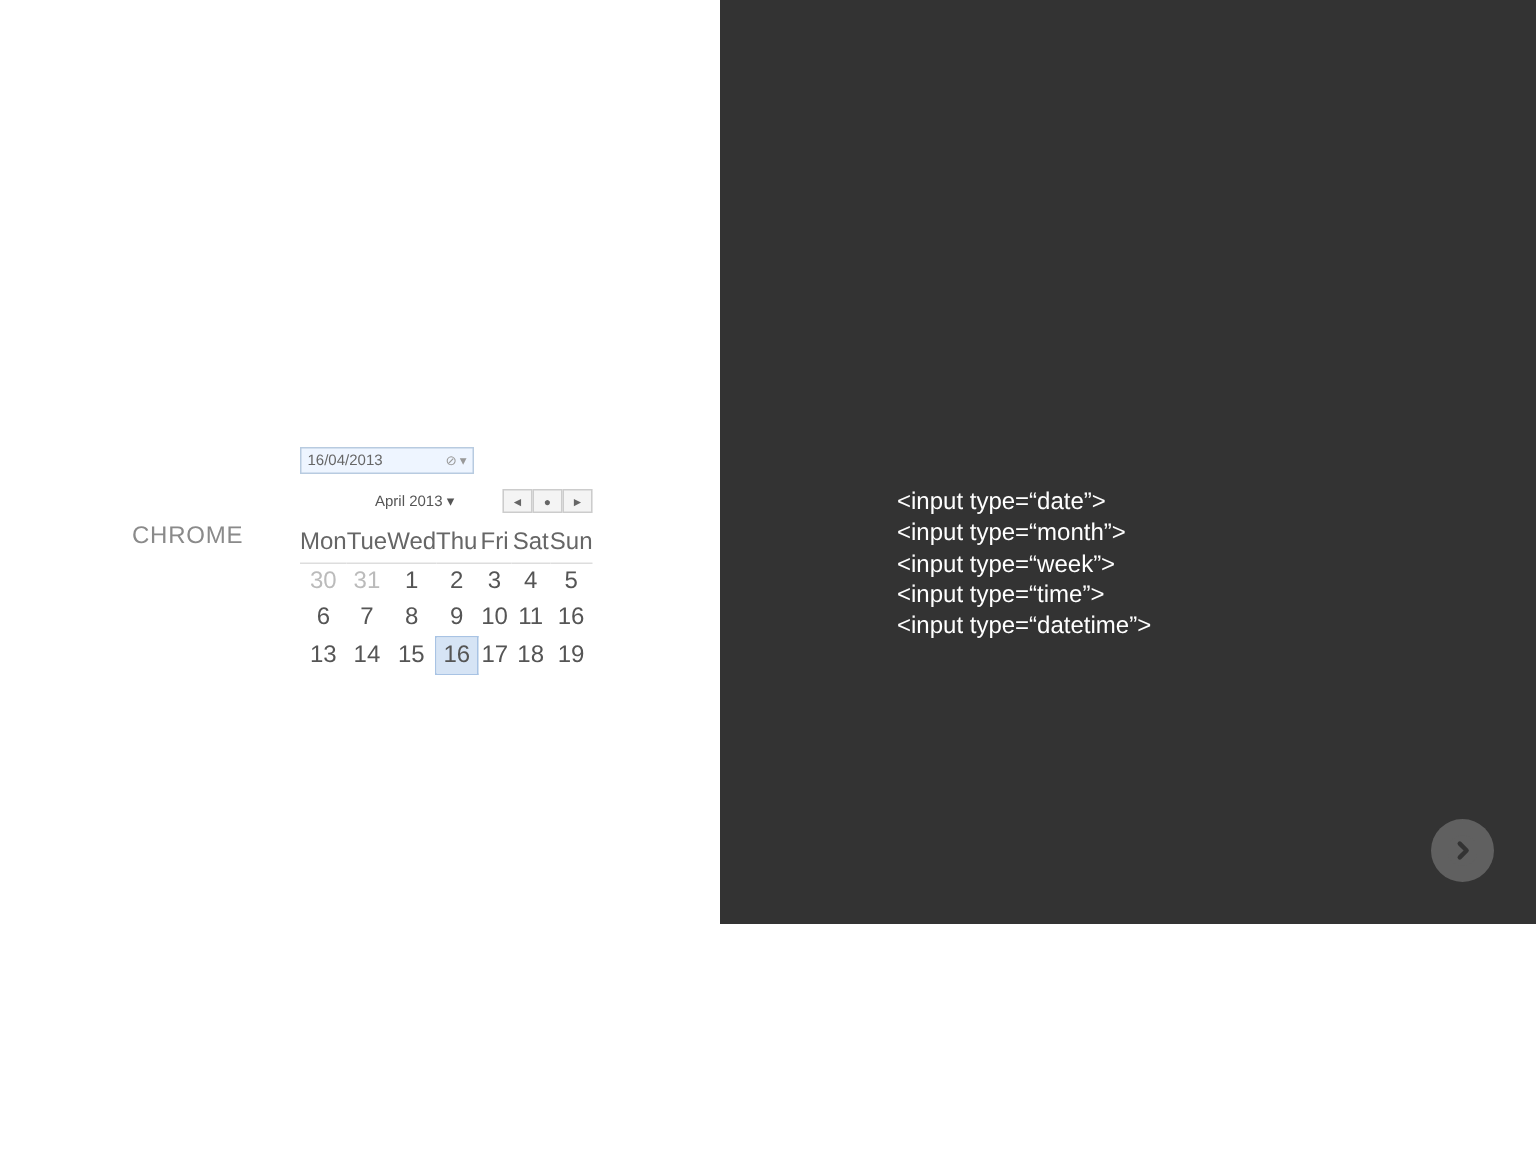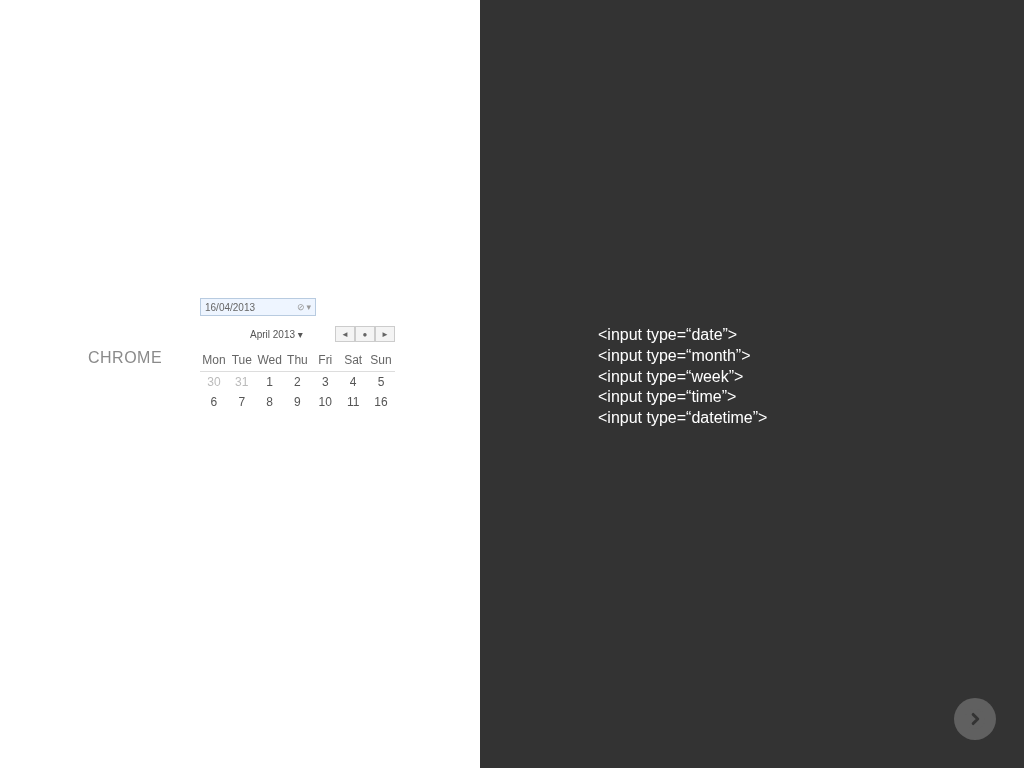--- a/index.html
+++ b/index.html
@@ -14,21 +14,21 @@
     position: absolute;
     left: 0; top: 0;
     width: 480px;
     height: 768px;
     background: #ffffff;
   }
   .right-panel {
     position: absolute;
     left: 480px; top: 0;
     width: 544px;
-    height: 768px;
+    height: 616px;
     background: #333333;
     color: #ffffff;
   }
   .chrome-label {
     position: absolute;
     left: 88px;
     top: 349px;
     font-weight: normal;
     font-size: 16px;
     color: #8a8a8a;
@@ -87,21 +87,21 @@
     align-items: center;
     justify-content: center;
     filter: blur(0.3px);
   }
   table.cal {
     border-collapse: collapse;
     width: 100%;
   }
   table.cal th, table.cal td {
     text-align: center;
-    font-size: 12px;
+    font-size: 16px;
     padding: 3px 0;
     width: 27px;
     color: #555;
     filter: blur(0.4px);
   }
   table.cal th {
     font-weight: normal;
     color: #666;
     border-bottom: 1px solid #ddd;
     padding-bottom: 4px;
@@ -182,20 +182,29 @@
             <td>5</td>
           </tr>
           <tr>
             <td>6</td>
             <td>7</td>
             <td>8</td>
             <td>9</td>
             <td>10</td>
             <td>11</td>
             <td>16</td>
+          </tr>
+          <tr>
+            <td>13</td>
+            <td>14</td>
+            <td>15</td>
+            <td class="sel">16</td>
+            <td>17</td>
+            <td>18</td>
+            <td>19</td>
           </tr>
         </tbody>
     </table>
   </div>
 </div>
 
 <div class="right-panel">
   <div class="code-block">&lt;input type=“date”&gt;
 &lt;input type=“month”&gt;
 &lt;input type=“week”&gt;

